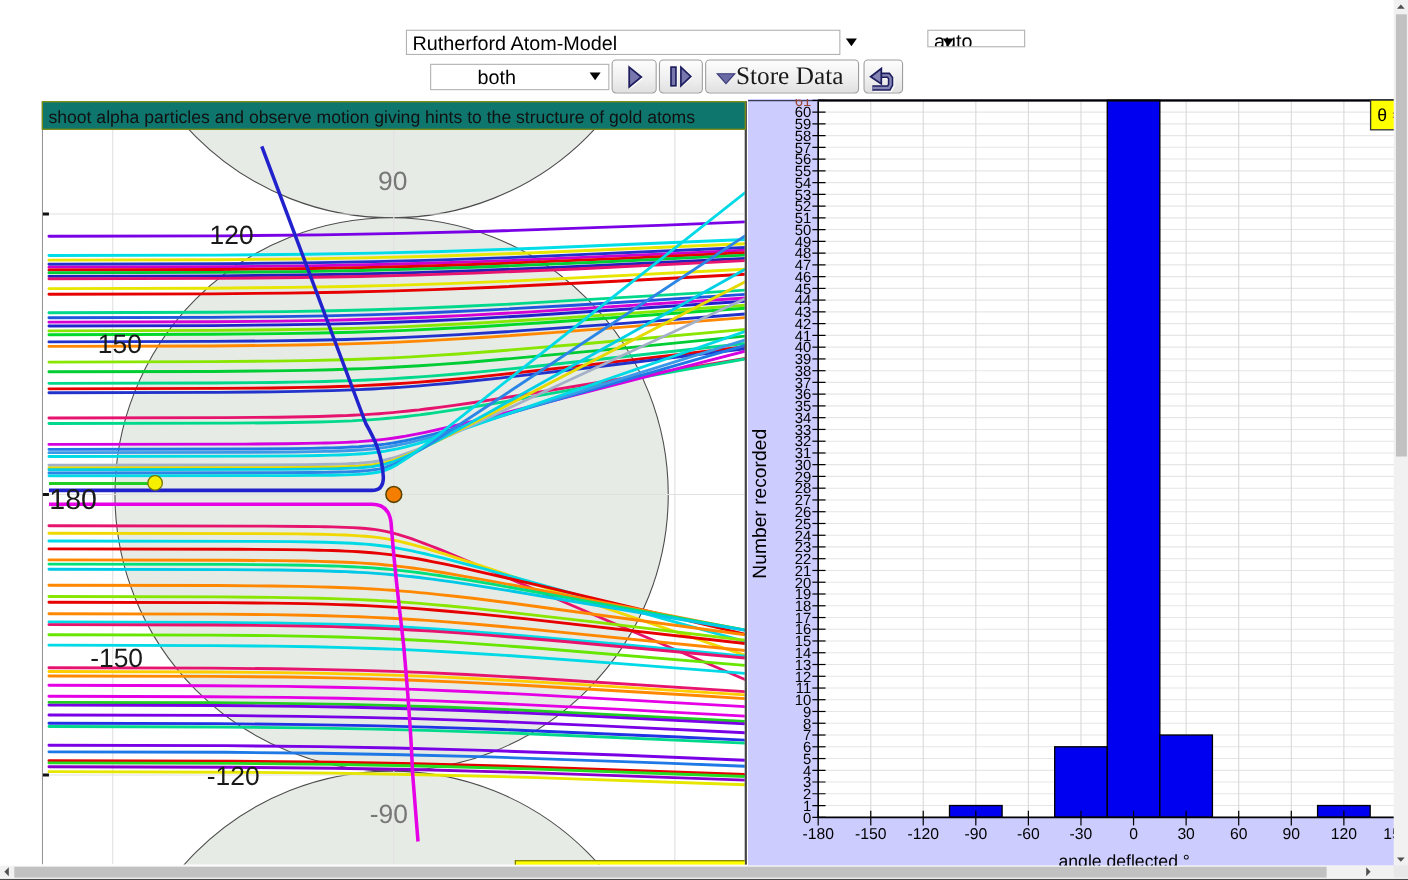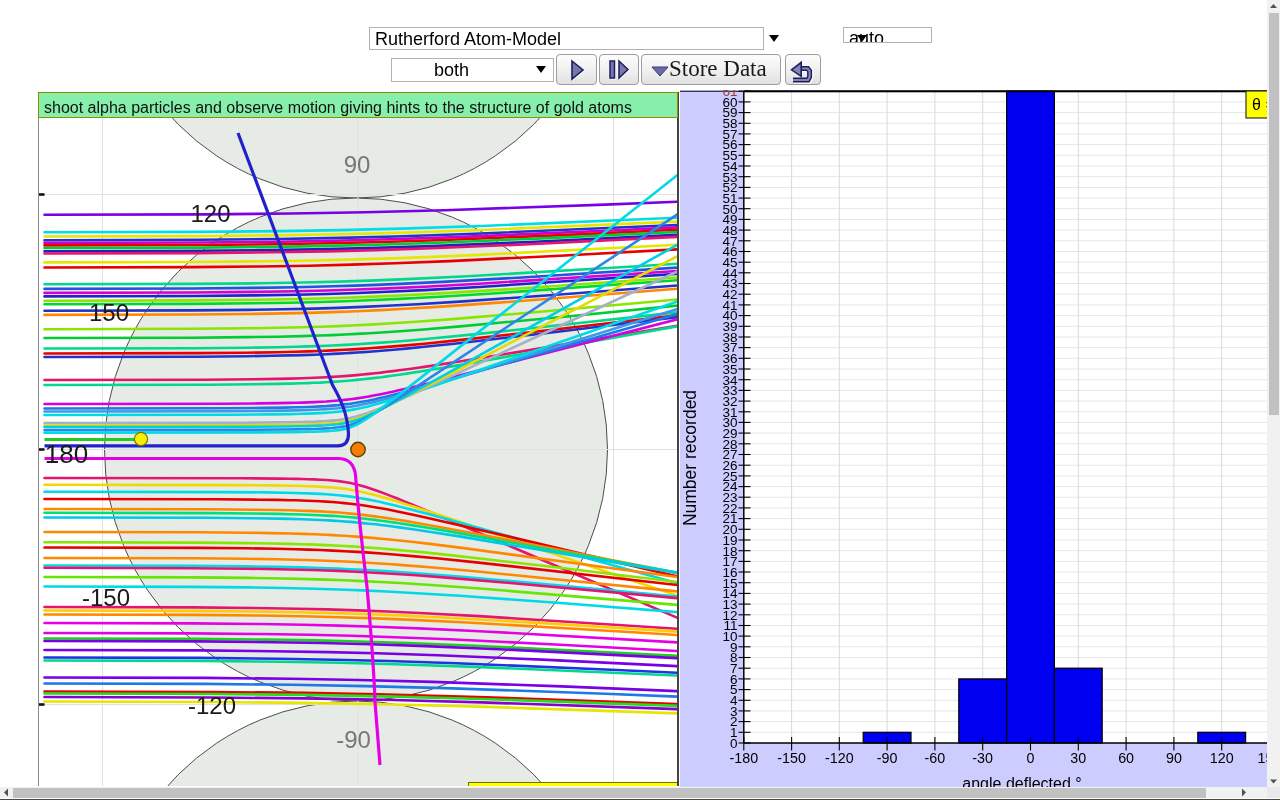--- a/index.html
+++ b/index.html
@@ -152,21 +152,21 @@
     <text x="28.5" y="371" text-anchor="middle" font-size="26">180</text>
     <text x="68" y="514" text-anchor="middle">-150</text>
     <text x="174" y="622" text-anchor="middle">-120</text>
     <text x="315.5" y="656" text-anchor="middle" fill="#777777">-90</text>
   </g>
   <circle cx="103" cy="347" r="6.6" fill="#f6f000" stroke="#787800" stroke-width="1.2"></circle>
   <circle cx="320" cy="357.5" r="7.2" fill="#f57d00" stroke="#5a4400" stroke-width="1.4"></circle>
   <line x1="0.5" y1="0" x2="0.5" y2="694" stroke="#8a8a8a" stroke-width="1"></line>
 </svg>
 <div class="abs" style="left:677.3px;top:92px;width:1.7px;height:694px;background:#444444;"></div>
-<div class="abs" style="left:38px;top:92px;width:640px;height:26px;background:#86efac;
+<div class="abs" style="left:38px;top:92px;width:640px;height:26px;background:#0f766e;
   border:1px solid #8f8f00;font-size:16px;line-height:23px;color:#111;padding:2.5px 0 0 5px;">shoot alpha particles and observe motion giving hints to the structure of gold atoms</div>
 <div class="abs" style="left:468px;top:782px;width:209px;height:4px;background:#ffff00;border-top:1px solid #6f6f00;border-left:1px solid #6f6f00;"></div>
 
 <svg class="abs" style="left:680px;top:90px;" width="600" height="697" viewBox="0 0 600 697">
   <rect x="0" y="0" width="600" height="697" fill="#ccccff"></rect>
   <rect x="63.5" y="2" width="536.5" height="651.0" fill="#ffffff"></rect>
   <g stroke="#e6e6e6" stroke-width="1">
       <line x1="63.8" y1="642.3" x2="600" y2="642.3"></line>
       <line x1="63.8" y1="631.6" x2="600" y2="631.6"></line>
       <line x1="63.8" y1="620.9" x2="600" y2="620.9"></line>

